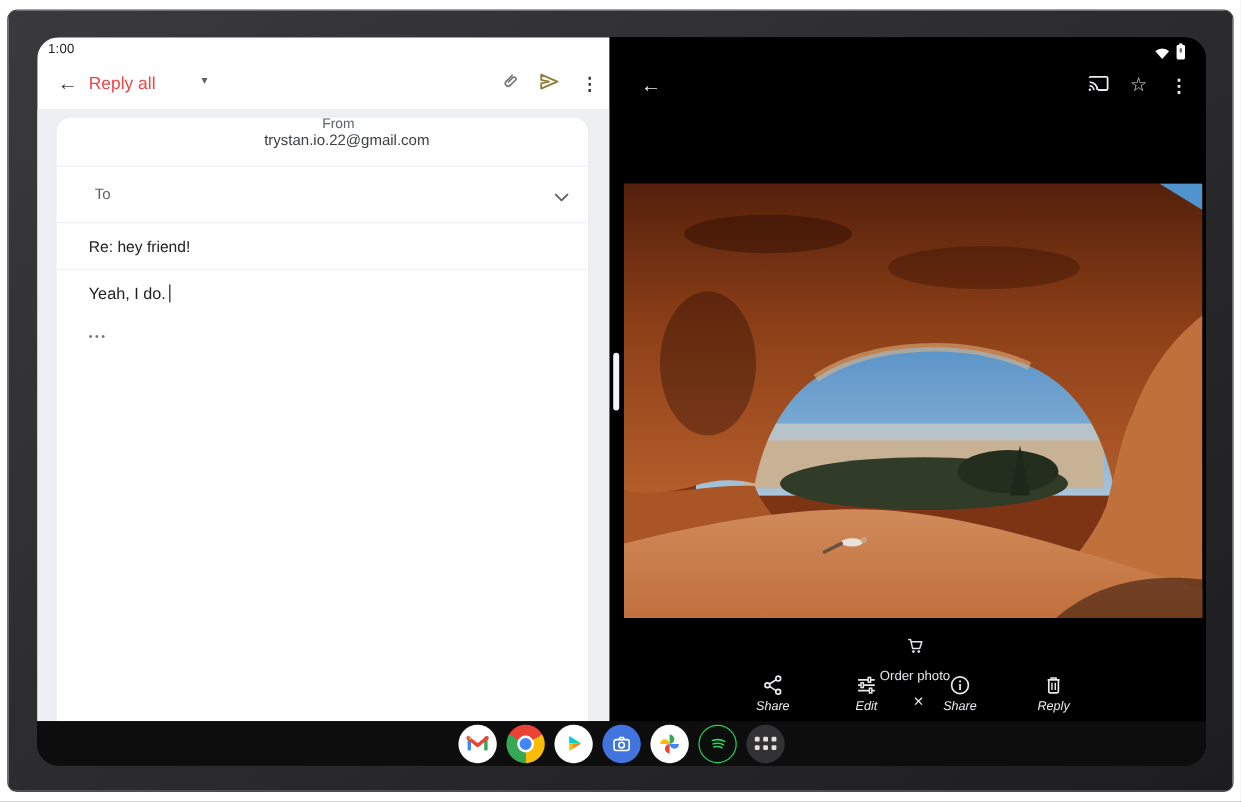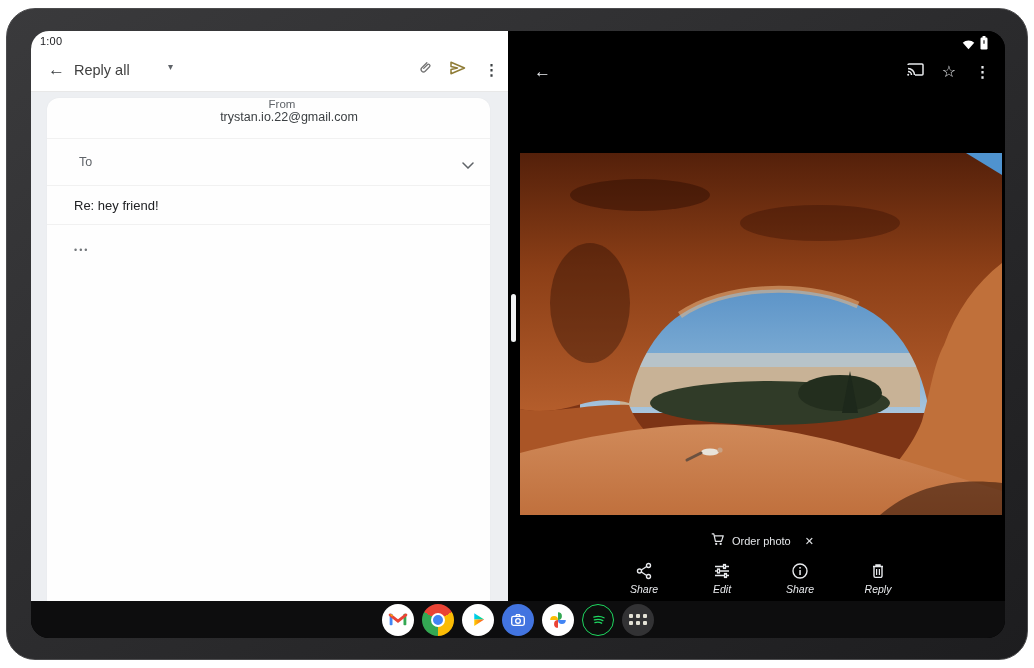--- a/index.html
+++ b/index.html
@@ -1,30 +1,30 @@
 <!DOCTYPE html>
 <html><head>
 <meta charset="utf-8">
 <style>
   * { margin:0; padding:0; box-sizing:border-box; }
   html,body { width:1034px; height:668px; background:#ffffff; font-family:"Liberation Sans", sans-serif; overflow:hidden; }
 
   
   .tablet { position:absolute; left:6px; top:8px; width:1022px; height:652px;
             background:linear-gradient(145deg,#3a3a3c,#1d1d1f);
-            border:1px solid #4b4b4d; border-radius:29px; }
+            border:1px solid #4b4b4d; border-radius:8px; }
   .screen { position:absolute; left:24px; top:22px; width:974px; height:607px;
             background:#000; border-radius:18px; overflow:hidden; }
 
   
   .gmail { position:absolute; left:0; top:0; width:477px; height:570px; background:#ffffff; overflow:hidden; }
   .g-status-time { position:absolute; left:9px; top:4px; font-size:11px; color:#202124; letter-spacing:.2px; }
   .g-header { position:absolute; left:0; top:20px; width:100%; height:40px; }
   .g-back { position:absolute; left:17px; top:8px; font-size:17px; color:#3c4043; line-height:22px; }
-  .g-title { position:absolute; left:43px; top:11px; font-size:14.5px; color:#404040; }
+  .g-title { position:absolute; left:43px; top:11px; font-size:14.5px; color:#ef4444; }
   .g-caret { position:absolute; left:137px; top:10px; font-size:10px; color:#5f6368; }
   .g-header-icons { position:absolute; right:7px; top:8px; display:flex; align-items:center; gap:15px; }
   .g-overflow { font-size:15px; color:#3c4043; font-weight:bold; padding:0 2px; }
   .g-hdiv { position:absolute; left:0; top:60px; width:100%; height:1px; background:#e8e8e8; }
 
   .g-body { position:absolute; left:0; top:61px; width:100%; height:509px; background:#edeff2; }
   .g-card { position:absolute; left:16px; top:6px; width:443px; height:503px; background:#fefefe;
             border-radius:12px 12px 0 0; box-shadow:0 0 2px rgba(0,0,0,.04); }
   .g-row { position:relative; padding-left:27px; }
   .g-div { height:1px; background:#f1f1f1; margin-left:0; }
@@ -56,21 +56,21 @@
   .photos { position:absolute; left:489px; top:0; width:485px; height:570px; background:#000; overflow:hidden; }
   .p-statusicons { position:absolute; top:5px; right:17px; display:flex; align-items:center; gap:5px; }
   .p-header { position:absolute; left:0; top:24px; width:100%; height:36px; }
   .p-back { position:absolute; left:14px; top:7px; font-size:17px; color:#e8eaed; }
   .p-header-icons { position:absolute; right:13px; top:7px; display:flex; align-items:center; gap:17px; }
   .p-star { font-size:16px; color:#e8eaed; line-height:18px; }
   .p-overflow { font-size:15px; color:#e8eaed; font-weight:bold; padding:0 2px; }
 
   .p-photo { position:absolute; left:0; top:122px; width:482px; height:362px; background:#000; }
 
-  .p-chip { position:absolute; left:0; top:501px; width:100%; display:flex; justify-content:center; align-items:center; gap:8px; }
+  .p-chip { position:absolute; left:0; top:501px; width:100%; display:flex; justify-content:center; align-items:center; gap:8px;flex-direction:column; }
   .p-chip-label { font-size:11px; color:#e3e5e8; }
   .p-chip-close { font-size:11px; color:#e3e5e8; margin-left:6px; }
 
   .p-actions { position:absolute; left:0; top:531px; width:100%; height:39px;font-style:italic; }
   .p-action { position:absolute; width:64px; text-align:center; color:#e8eaed; }
   .p-action .ic { height:19px; }
   .p-action .alab { font-size:10.5px; margin-top:2px; }
   .act-share { left:92px; } .act-edit { left:170px; } .act-info { left:248px; } .act-delete { left:326px; }
 
   
@@ -132,20 +132,21 @@
               <svg width="12" height="7" viewBox="0 0 12 7">
                   <path d="M1 1 L6 6 L11 1" fill="none" stroke="#5f6368" stroke-width="1.5" stroke-linecap="round"></path>
                 </svg>
             </span>
           </div>
           <div class="g-div"></div>
 
           <div class="g-row row-subject">Re: hey friend!</div>
           <div class="g-div"></div>
 
+          <div class="g-row row-body"><span>Yeah, I do.</span><span class="cursor"></span></div>
 
           <div class="g-row quoted">•••</div>
         </div>
 
       </div>
     </div>
 
     <div class="divider">
       <div class="div-handle"></div>
     </div>

